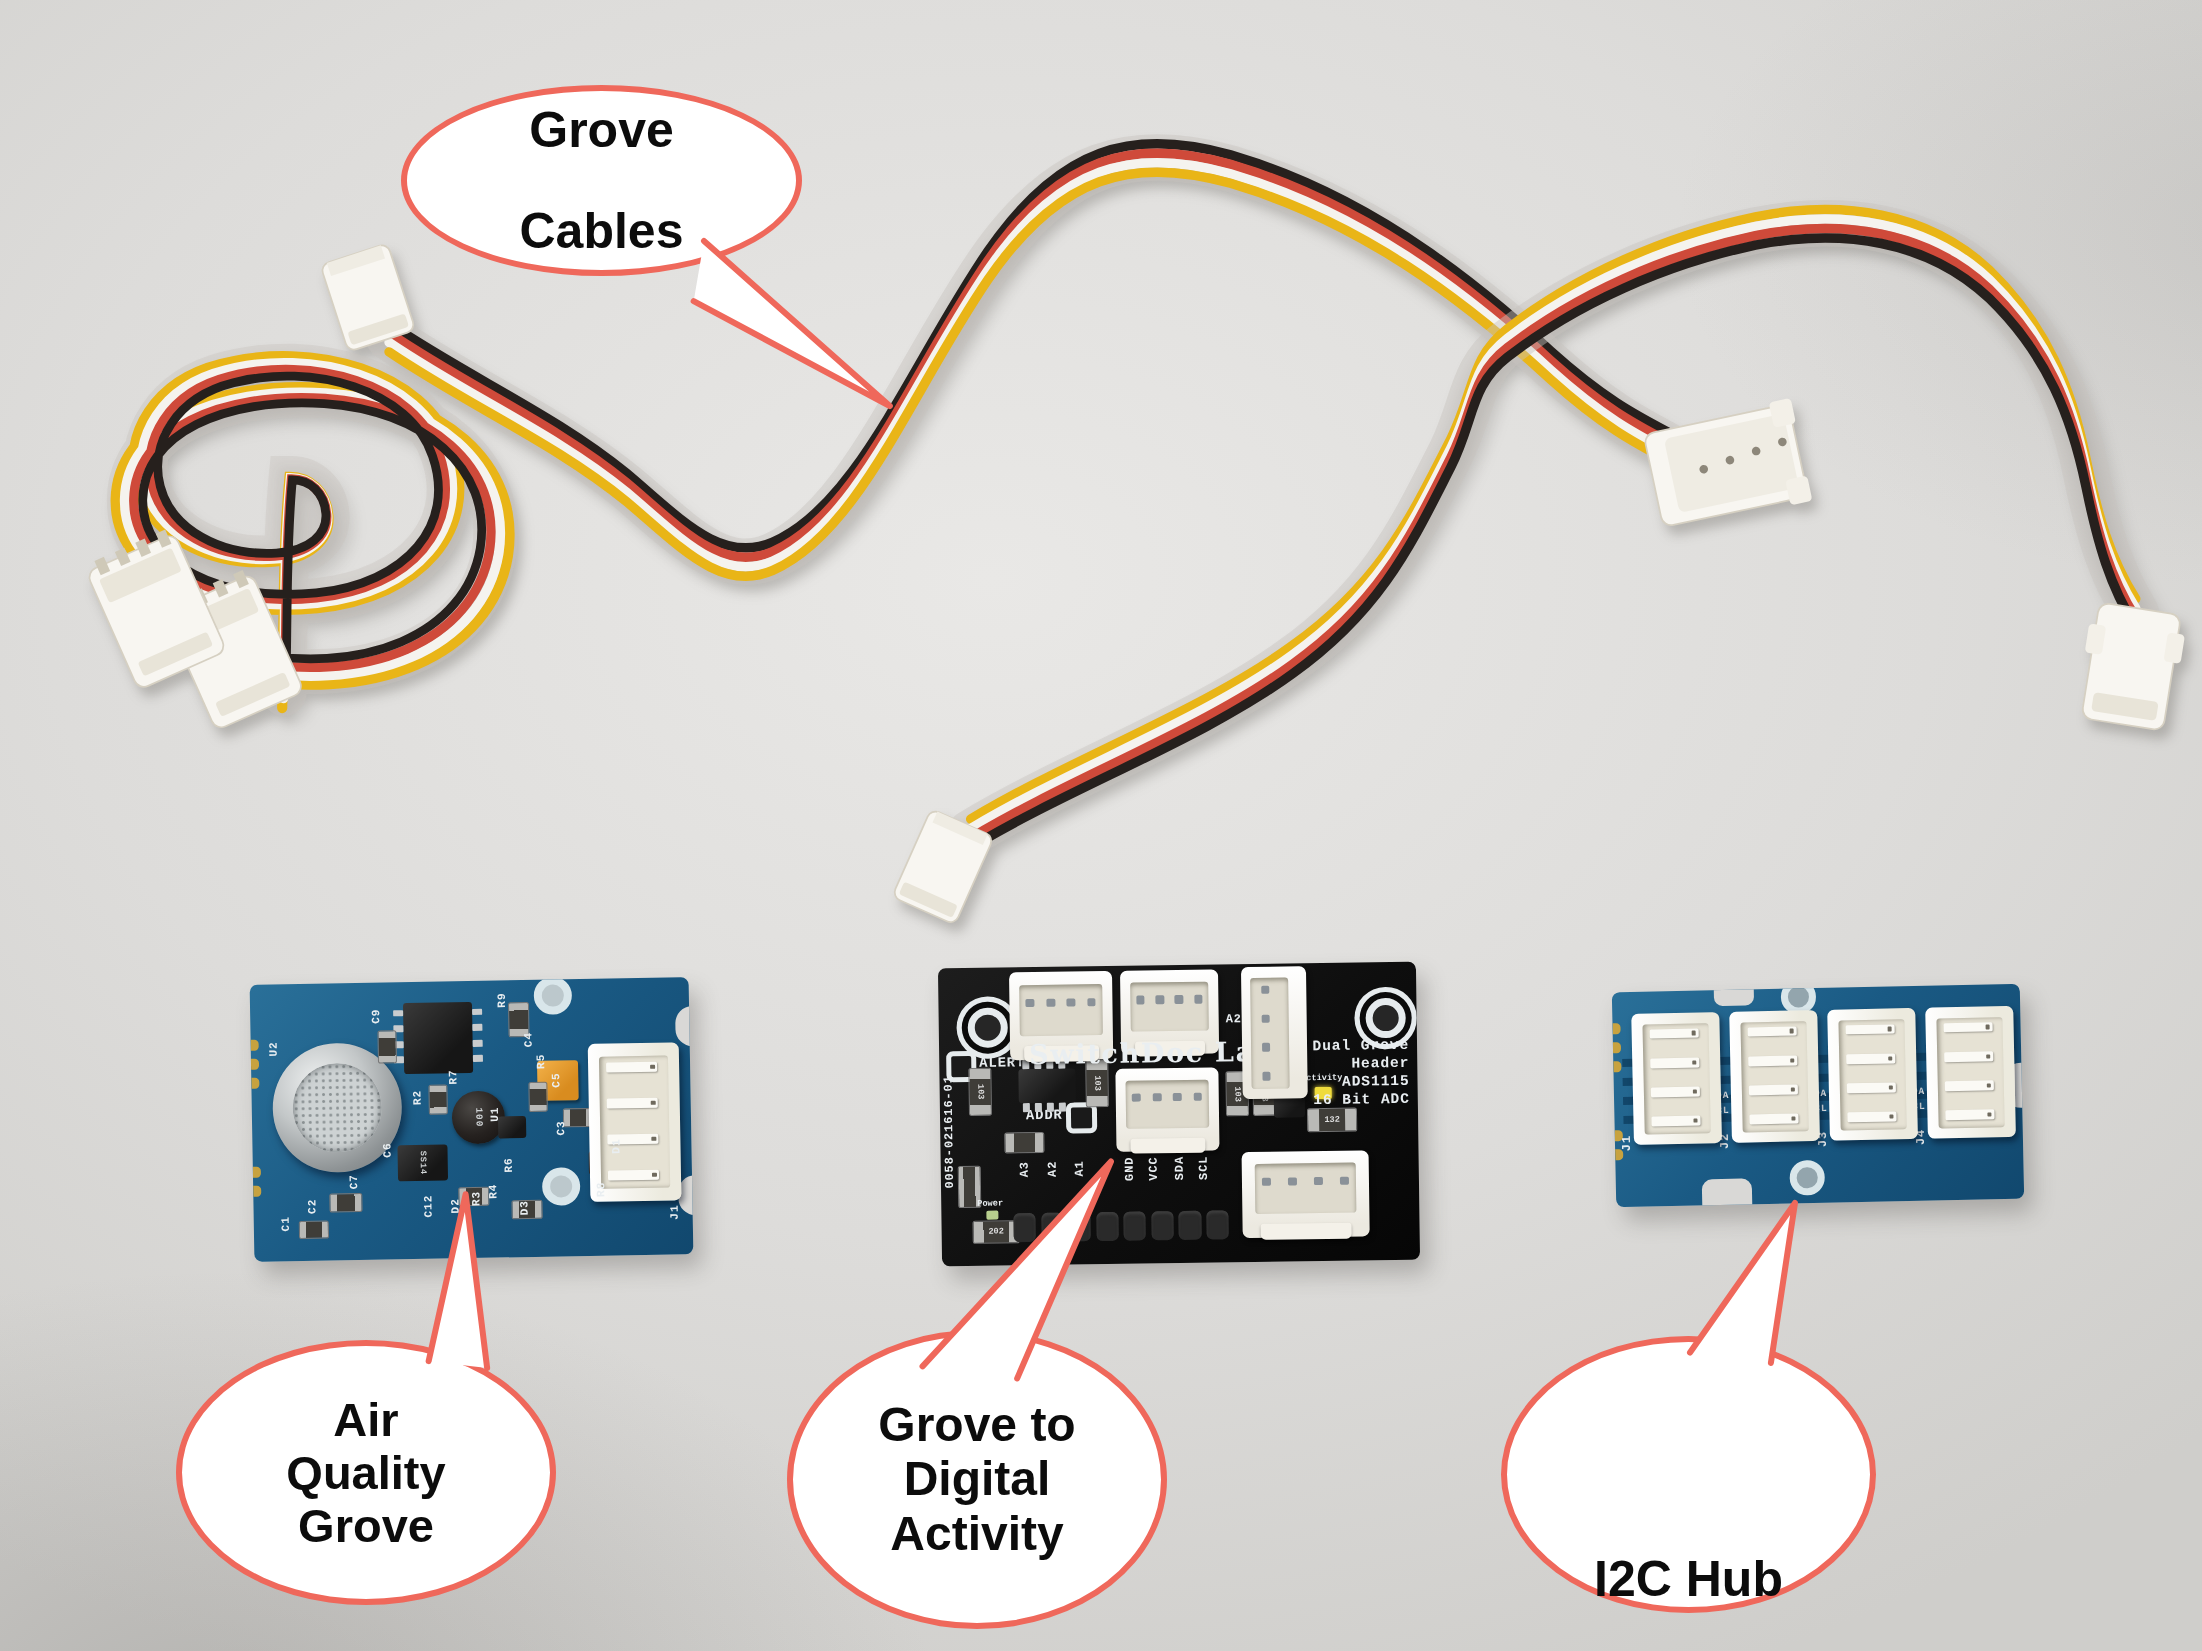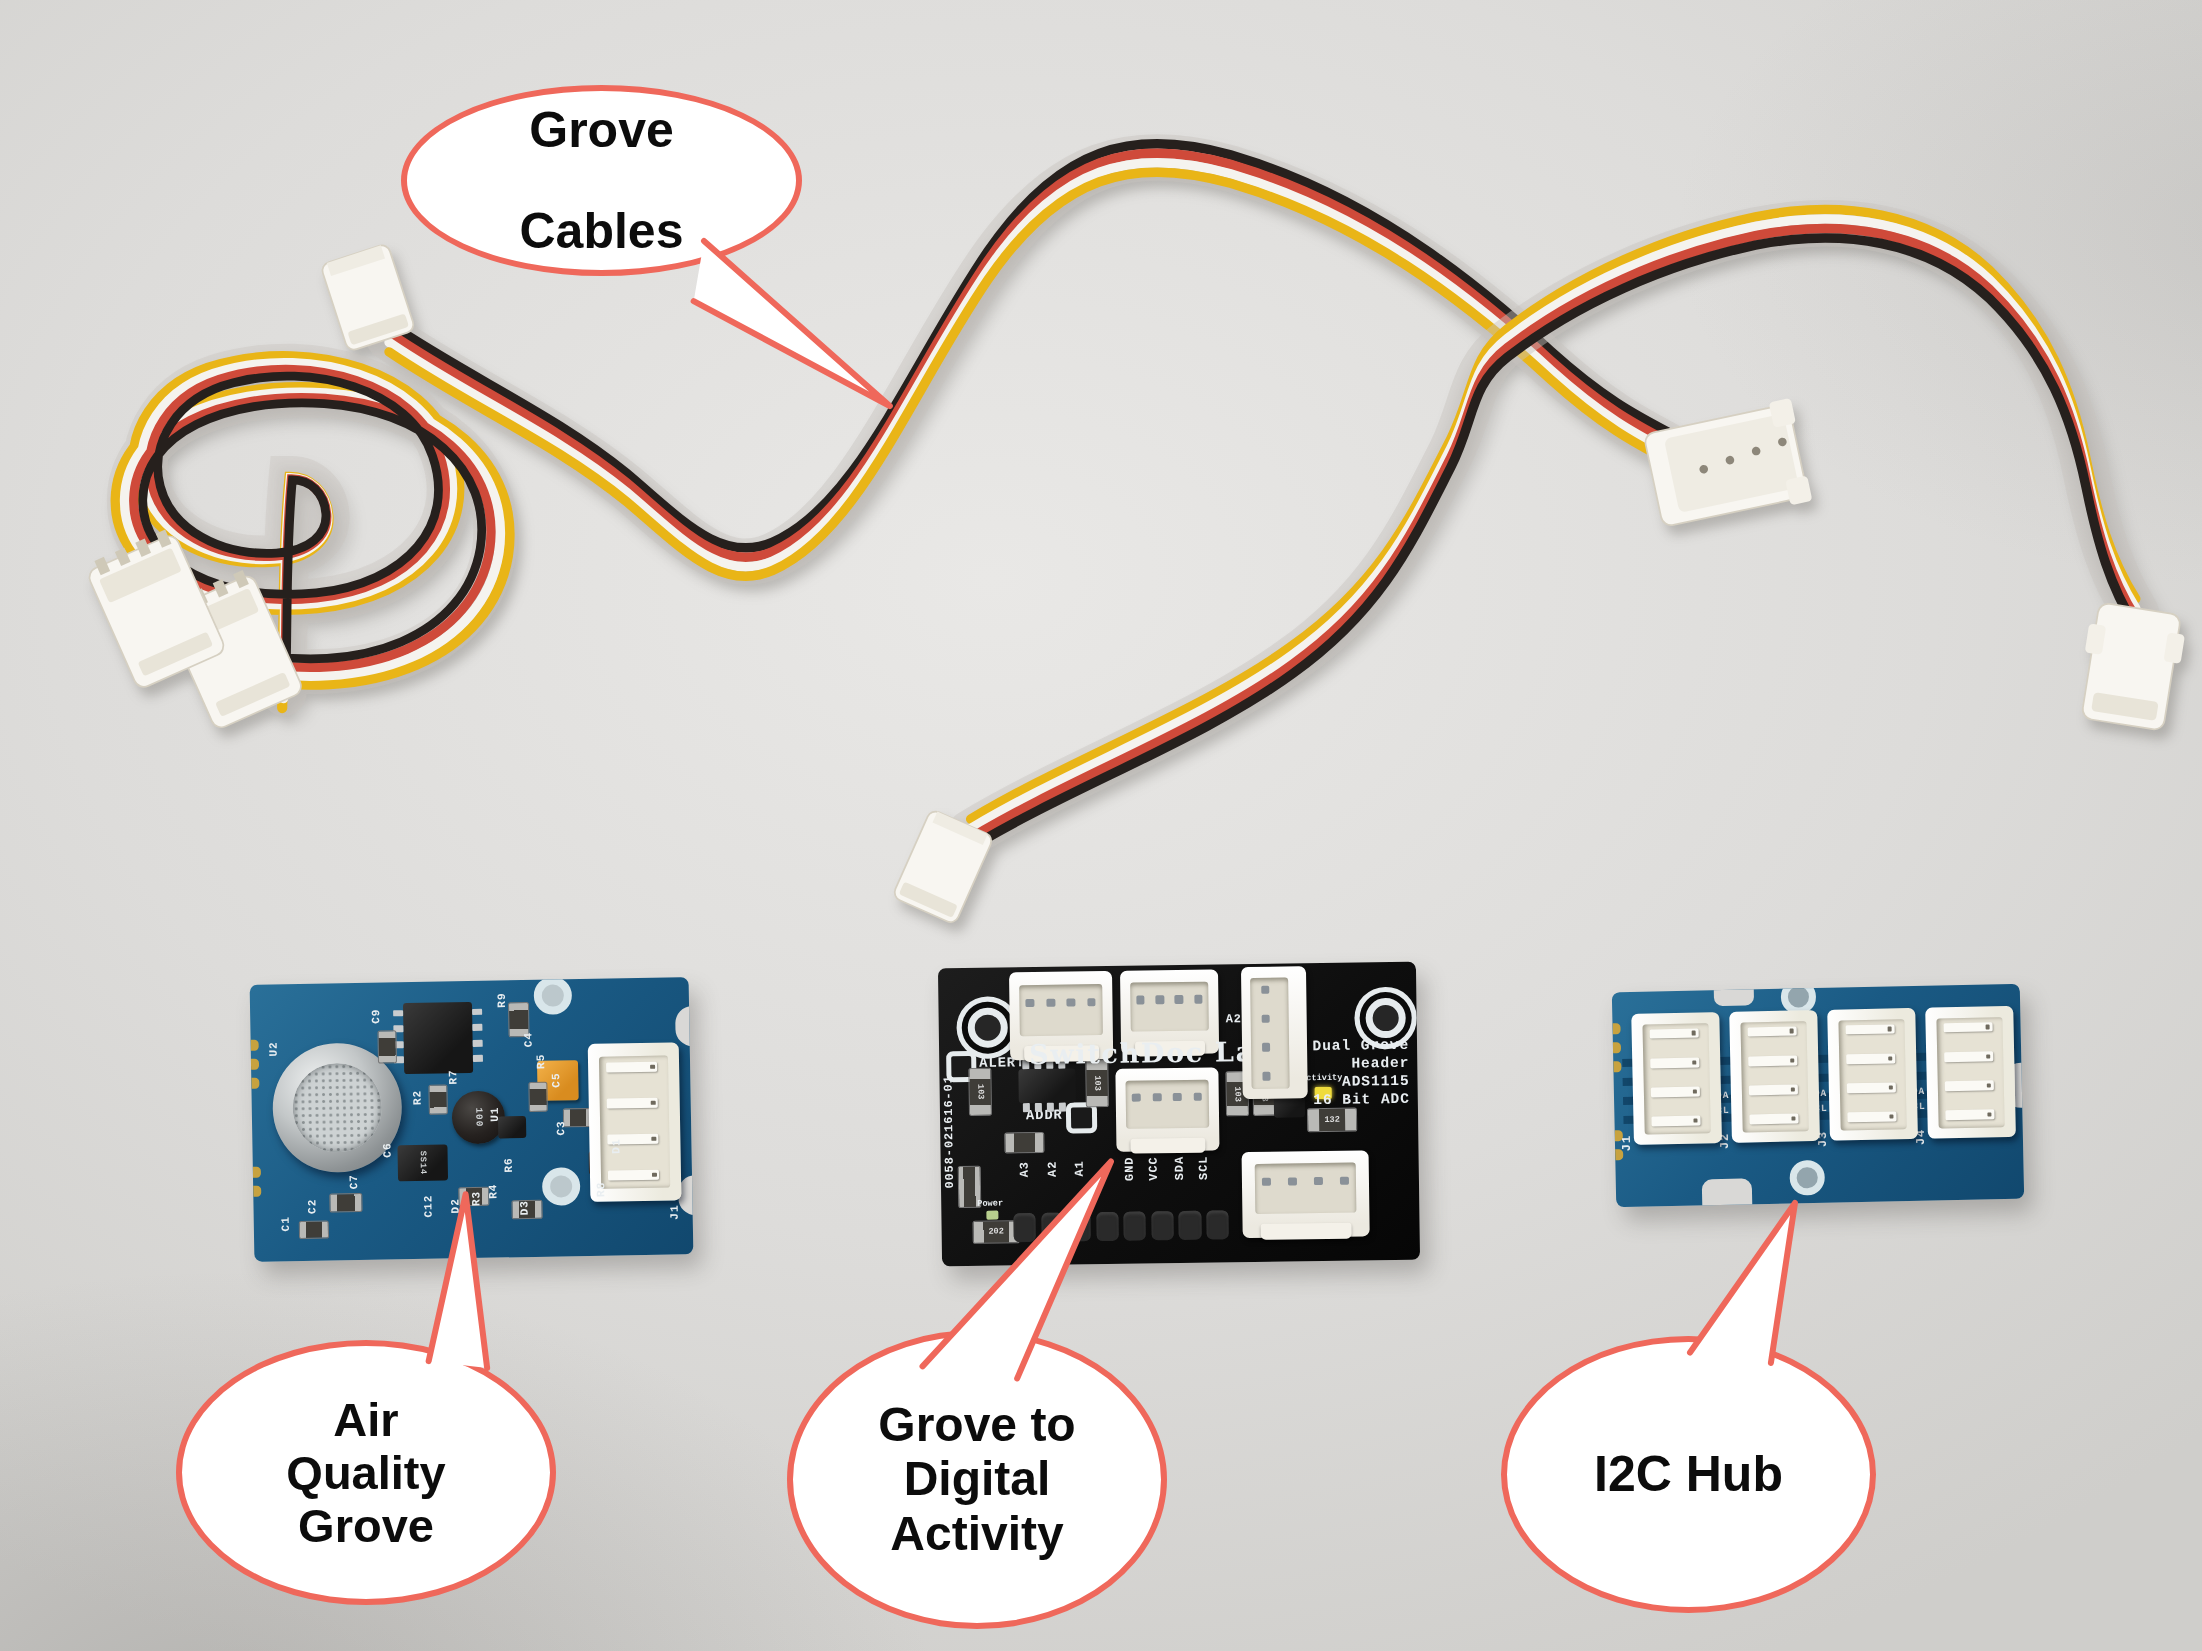--- a/index.html
+++ b/index.html
@@ -477,21 +477,21 @@
   <div class="bubble" style="left:176px;top:1340px;width:368px;height:253px;font-size:47px;">
     <div class="ln">Air</div>
     <div class="ln">Quality</div>
     <div class="ln">Grove</div>
   </div>
   <div class="bubble" style="left:787px;top:1330px;width:368px;height:287px;font-size:48px;">
     <div class="ln">Grove to</div>
     <div class="ln">Digital</div>
     <div class="ln">Activity</div>
   </div>
-  <div class="bubble" style="left:1501px;top:1336px;width:363px;height:265px;font-size:50px;">
+  <div class="bubble" style="left:1501px;top:1336px;width:363px;height:265px;font-size:50px;justify-content:flex-end;">
     <div class="ln">I2C Hub</div>
   </div>
 
   <svg class="layer tails" width="2203" height="1652" viewBox="0 0 2560 1920">
     <path d="M818,280 L1034,472 L806,350" fill="#ffffff" stroke-width="7" stroke-linejoin="round" stroke-linecap="round" stroke="#ef685b"></path>
     <path d="M498,1582 L541,1388 L566,1590" fill="#ffffff" stroke-width="7" stroke-linejoin="round" stroke-linecap="round" stroke="#ef685b"></path>
     <path d="M1072,1588 L1291,1350 L1182,1602" fill="#ffffff" stroke-width="7" stroke-linejoin="round" stroke-linecap="round" stroke="#ef685b"></path>
     <path d="M1964,1572 L2086,1398 L2058,1584" fill="#ffffff" stroke-width="7" stroke-linejoin="round" stroke-linecap="round" stroke="#ef685b"></path>
   </svg>
 

